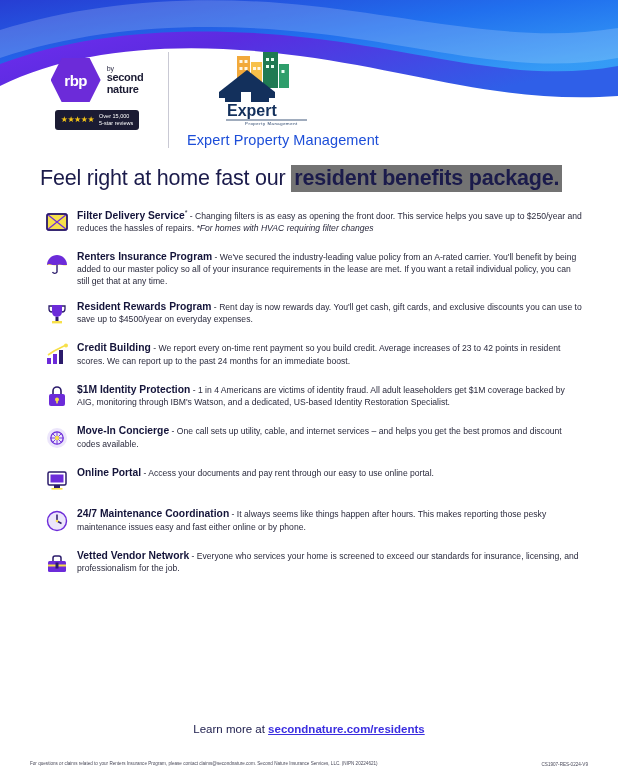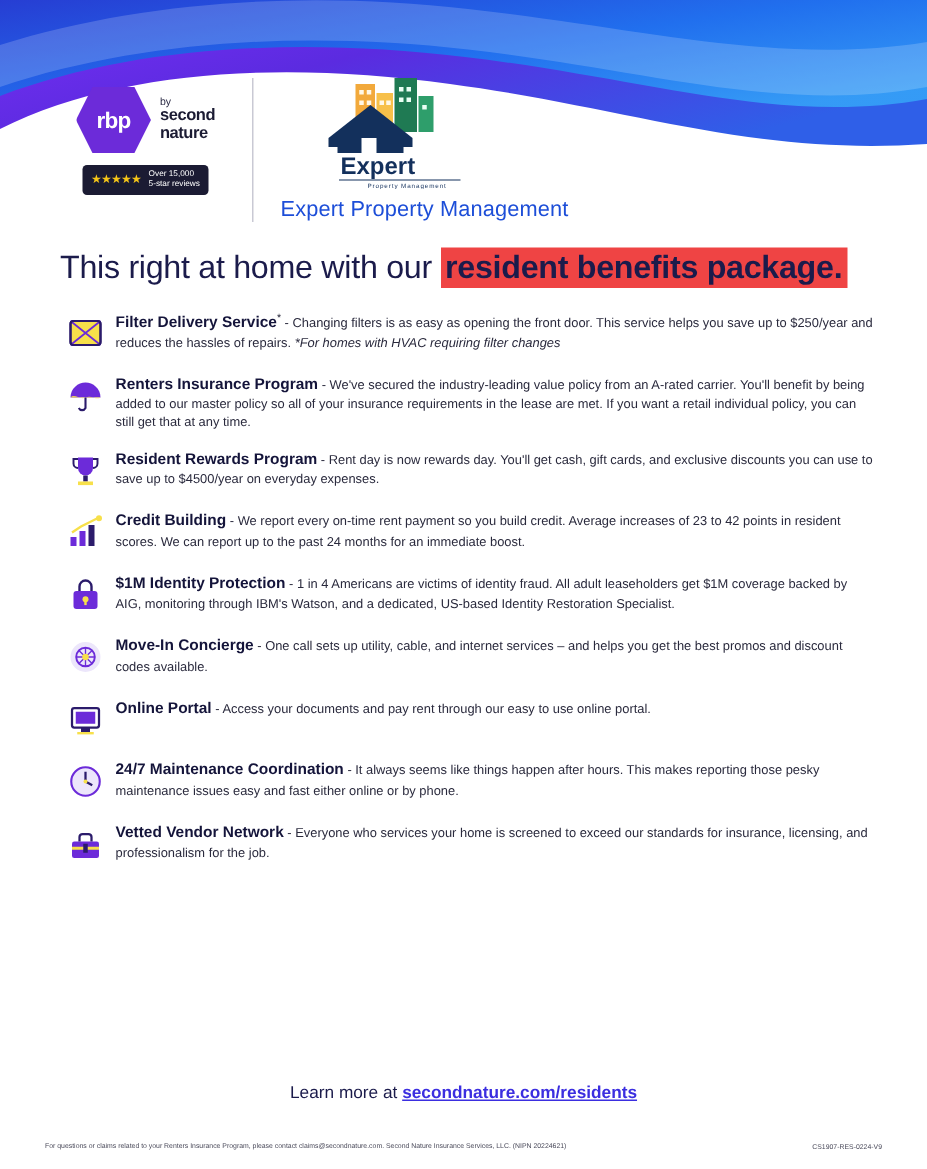--- a/index.html
+++ b/index.html
@@ -123,21 +123,21 @@
     left: 40px;
     width: 546px;
     font-size: 21.5px;
     color: #1b1b4b;
     letter-spacing: -0.2px;
     z-index: 2;
   }
   .headline .hl-plain { font-weight: normal; }
   .headline .hl-hi {
     font-weight: bold;
-    background: #ef4444;
+    background: #737373;
     padding: 1px 3px 2px 3px;
     color: #1b1b4b;
   }
 
   
   .benefits {
     position: absolute;
     top: 207px;
     left: 40px;
     width: 542px;
@@ -275,21 +275,21 @@
         <text x="20" y="64" font-family="Liberation Sans, sans-serif" font-size="16" font-weight="bold" fill="#13305c">Expert</text>
         <line x1="19" y1="68" x2="100" y2="68" stroke="#13305c" stroke-width="0.8"></line>
         <text x="38" y="73" font-family="Liberation Sans, sans-serif" font-size="4.2" fill="#13305c" letter-spacing="0.6">Property Management</text>
       </svg>
     </div>
     <div class="pm-name">Expert Property Management</div>
   </div>
 </div>
 
 <div class="headline">
-  <span class="hl-plain">This right at home with our </span><span class="hl-hi">resident benefits package.</span>
+  <span class="hl-plain">Feel right at home fast our </span><span class="hl-hi">resident benefits package.</span>
 </div>
 
 <div class="benefits">
 
   <div class="benefit">
     <div class="benefit-icon">
       <svg width="26" height="26" viewBox="0 0 26 26">
           <rect x="3" y="5" width="20" height="16" rx="2" fill="#f7e04a" stroke="#2b1b6b" stroke-width="1.4"></rect>
           <path d="M3,5 L23,21 M23,5 L3,21" stroke="#6c2bd9" stroke-width="1.2"></path>
           <rect x="3" y="5" width="20" height="16" rx="2" fill="none" stroke="#2b1b6b" stroke-width="1.4"></rect>

